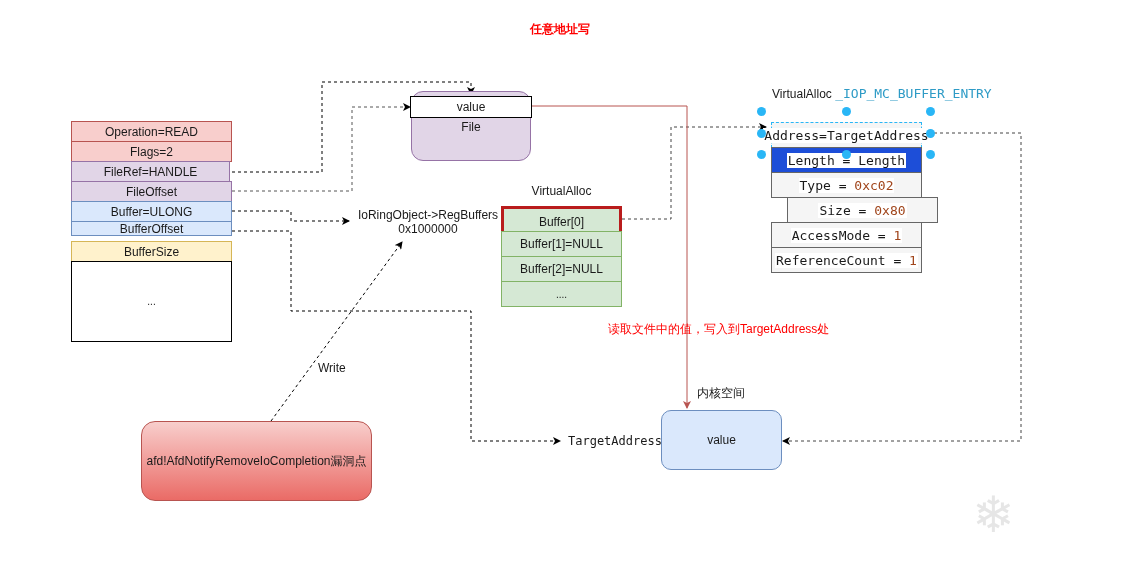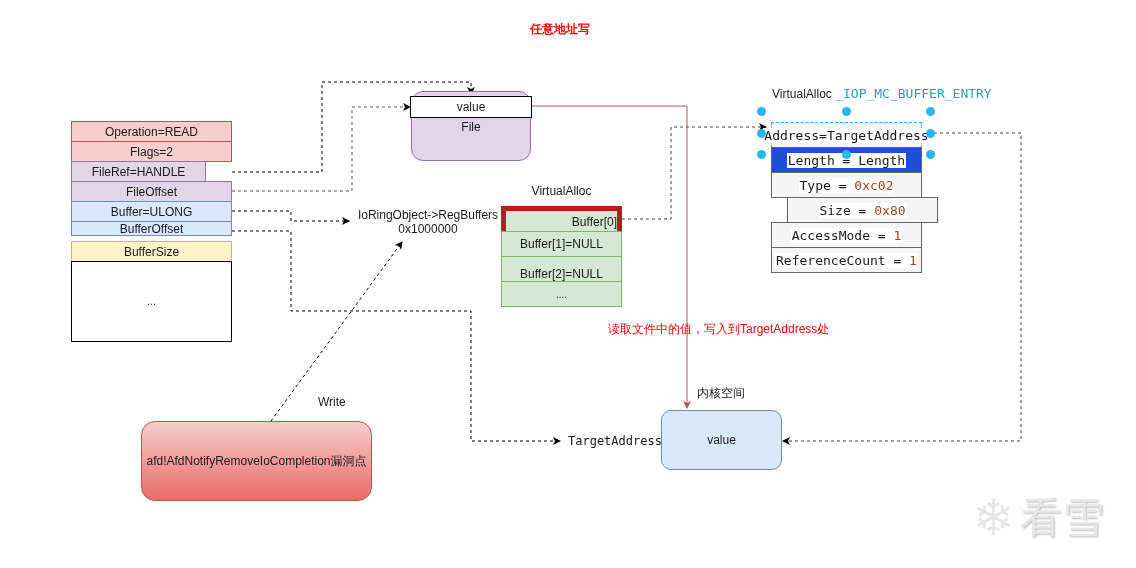--- a/index.html
+++ b/index.html
@@ -47,21 +47,21 @@
   <path d="M531,106 L687,106 L687,408" fill="none" stroke="#b85450" stroke-width="1" marker-end="url(#arrRed)"></path>
 </svg>
 
 <div>
   <div class="cell" style="left:71px;top:121px;width:161px;height:21px;background:#f8cecc;border:1px solid #b85450;">
     <span>Operation=READ</span>
     </div>
   <div class="cell" style="left:71px;top:141px;width:161px;height:21px;background:#f8cecc;border:1px solid #b85450;">
     <span>Flags=2</span>
     </div>
-  <div class="cell" style="left:71px;top:161px;width:135px;height:21px;background:#e1d5e7;border:1px solid #9673a6;">
+  <div class="cell" style="left:71px;top:161px;width:159px;height:21px;background:#e1d5e7;border:1px solid #9673a6;">
     <span>FileRef=HANDLE</span>
     </div>
   <div class="cell" style="left:71px;top:181px;width:161px;height:21px;background:#e1d5e7;border:1px solid #9673a6;">
     <span>FileOffset</span>
     </div>
   <div class="cell" style="left:71px;top:201px;width:161px;height:21px;background:#dae8fc;border:1px solid #6c8ebf;">
     <span>Buffer=ULONG</span>
     </div>
   <div class="cell" style="left:71px;top:221px;width:161px;height:15px;background:#dae8fc;border:1px solid #6c8ebf;">
     <span>BufferOffset</span>
@@ -80,27 +80,27 @@
   </div>
 <div class="lbl" style="left:411px;top:120px;width:120px;text-align:center;">File</div>
 
 <div class="lbl" style="left:353px;top:208px;width:150px;text-align:center;line-height:14px;">
   <div>IoRingObject-&gt;RegBuffers</div>
   <div>0x1000000</div>
 </div>
 
 <div class="lbl" style="left:501px;top:184px;width:121px;text-align:center;">VirtualAlloc</div>
 <div>
-  <div class="cell" style="left:501px;top:206px;width:121px;height:32px;background:#d5e8d4;border:5px solid #b91c1c;justify-content:flex-end;">
+  <div class="cell" style="left:501px;top:206px;width:121px;height:32px;background:#d5e8d4;border:3px solid #b91c1c;">
     <span>Buffer[0]</span>
     </div>
   <div class="cell" style="left:501px;top:231px;width:121px;height:26px;background:#d5e8d4;border:1px solid #82b366;">
     <span>Buffer[1]=NULL</span>
     </div>
-  <div class="cell" style="left:501px;top:256px;width:121px;height:26px;background:#d5e8d4;border:1px solid #82b366;align-items:flex-end;">
+  <div class="cell" style="left:501px;top:256px;width:121px;height:26px;background:#d5e8d4;border:1px solid #82b366;">
     <span>Buffer[2]=NULL</span>
     </div>
   <div class="cell" style="left:501px;top:281px;width:121px;height:26px;background:#d5e8d4;border:1px solid #82b366;font-size:10px;">
     <span>....</span>
     </div>
 </div>
 
 <div class="lbl" style="left:772px;top:86px;">
   <span>VirtualAlloc</span>
   <span class="mono" style="color:#2e9bc6;">_IOP_MC_BUFFER_ENTRY</span>
@@ -136,22 +136,21 @@
 <div class="handle" style="left:926px;top:150px;"></div>
 
 <div class="lbl" style="left:608px;top:321px;color:#ff0000;">读取文件中的值，写入到TargetAddress处</div>
 
 <div class="lbl" style="left:697px;top:385px;">内核空间</div>
 <div class="cell" style="left:661px;top:410px;width:121px;height:60px;background:#dae8fc;border:1px solid #6c8ebf;border-radius:10px;">
   <span>value</span>
   </div>
 <div class="lbl mono" style="left:568px;top:434px;">TargetAddress</div>
 
-<div class="lbl" style="left:318px;top:361px;margin-top:34px;">Write</div>
+<div class="lbl" style="left:318px;top:361px;">Write</div>
 
 <div class="cell" style="left:141px;top:421px;width:231px;height:80px;background:linear-gradient(#f8cecc,#ea6b66);border:1px solid #b85450;border-radius:14px;">
   <span>afd!AfdNotifyRemoveIoCompletion漏洞点</span>
   </div>
 
 <div class="abs" style="left:972px;top:490px;display:flex;align-items:center;">
   <span style="font-size:50px;color:#e6e6e6;line-height:1;">❄</span>
-  <span style="font-size:42px;color:#e6e6e6;margin-left:6px;text-shadow:1px 1px 2px #bbb;">看雪</span>
 </div>
 
 </body></html>

